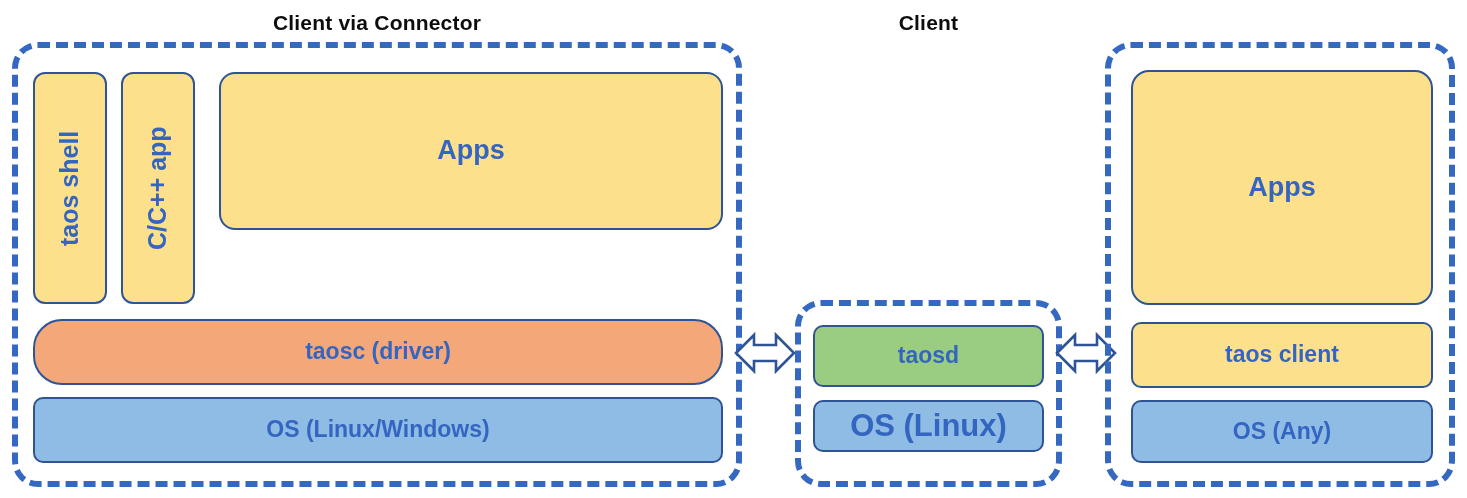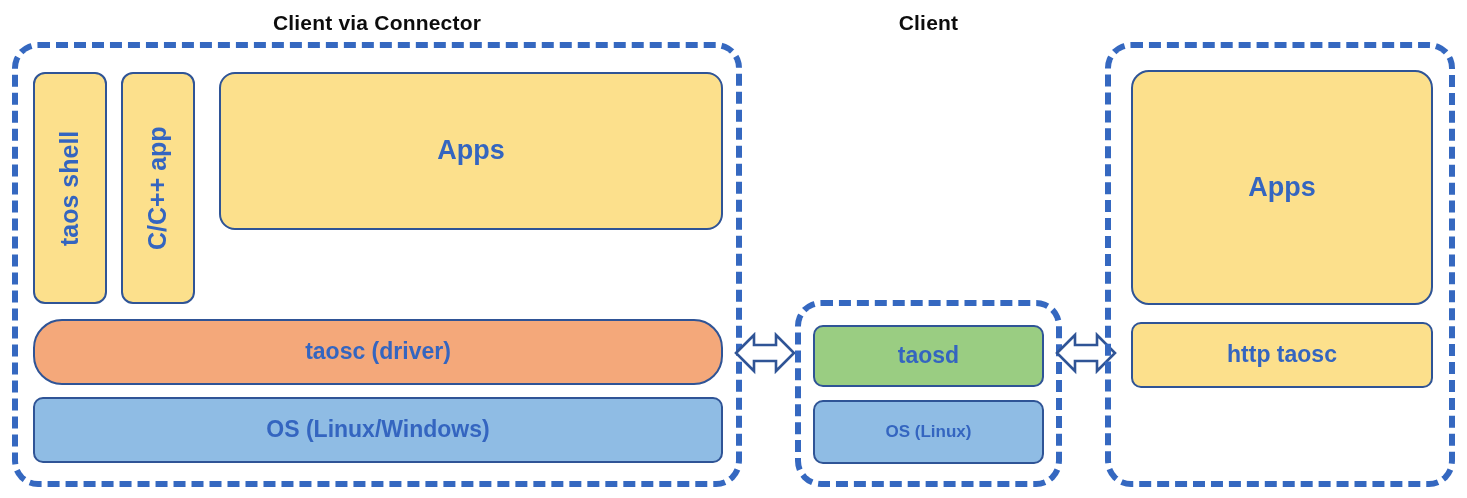--- a/index.html
+++ b/index.html
@@ -97,32 +97,33 @@
   <div class="arrow" style="left:734px; top:327px; width:62px; height:52px;">
     <svg width="62" height="52" viewBox="0 0 62 52">
       <polygon points="2,26 20,8 20,18 42,18 42,8 60,26 42,44 42,34 20,34 20,44" fill="#FFFFFF" stroke="#2F5496" stroke-width="2.6" stroke-linejoin="miter"></polygon>
     </svg>
   </div>
 
   <div class="group" style="left:795px; top:300px; width:267px; height:187px;"></div>
 
   <div class="box green" style="left:813px; top:325px; width:231px; height:62px; font-size:23px;">taosd</div>
 
-  <div class="box blue" style="left:813px; top:400px; width:231px; height:64px; font-size:17px;">OS (Linux)</div>
+  <div class="box blue" style="left:813px; top:400px; width:231px; height:52px; font-size:31px;">OS (Linux)</div>
 
   <div class="arrow" style="left:1055px; top:327px; width:62px; height:52px;">
     <svg width="62" height="52" viewBox="0 0 62 52">
       <polygon points="2,26 20,8 20,18 42,18 42,8 60,26 42,44 42,34 20,34 20,44" fill="#FFFFFF" stroke="#2F5496" stroke-width="2.6" stroke-linejoin="miter"></polygon>
     </svg>
   </div>
 
   <div class="group" style="left:1105px; top:42px; width:350px; height:445px;"></div>
 
   <div class="box yellow" style="left:1131px; top:70px; width:302px; height:235px; font-size:27px; border-radius:18px;">
     <span style="display:block;">
       <span>Apps</span><br>
     </span>
   </div>
 
-  <div class="box yellow" style="left:1131px; top:322px; width:302px; height:66px; font-size:23px;">http taosc</div>
+  <div class="box yellow" style="left:1131px; top:322px; width:302px; height:66px; font-size:23px;">taos client</div>
 
+  <div class="box blue" style="left:1131px; top:400px; width:302px; height:63px; font-size:23px;">OS (Any)</div>
 
 </div>
 
 </body></html>

